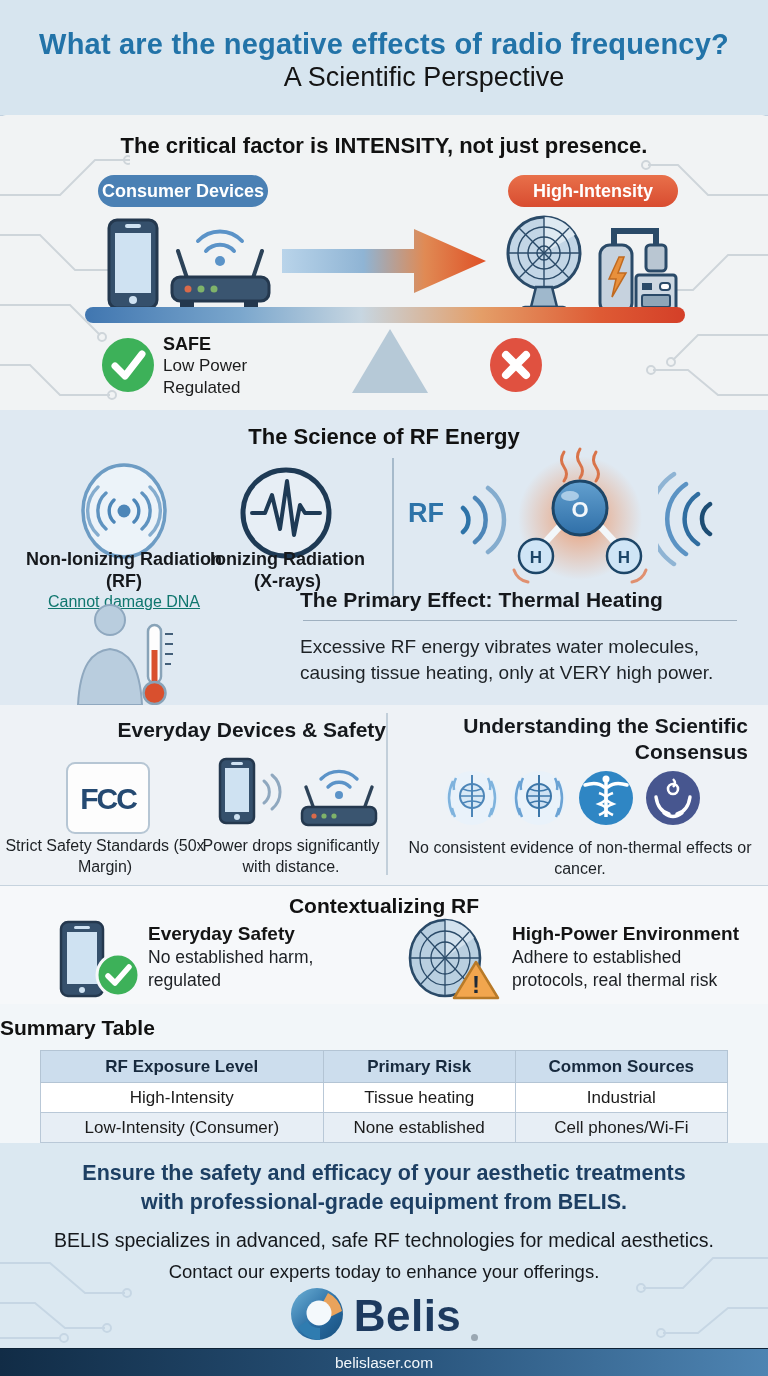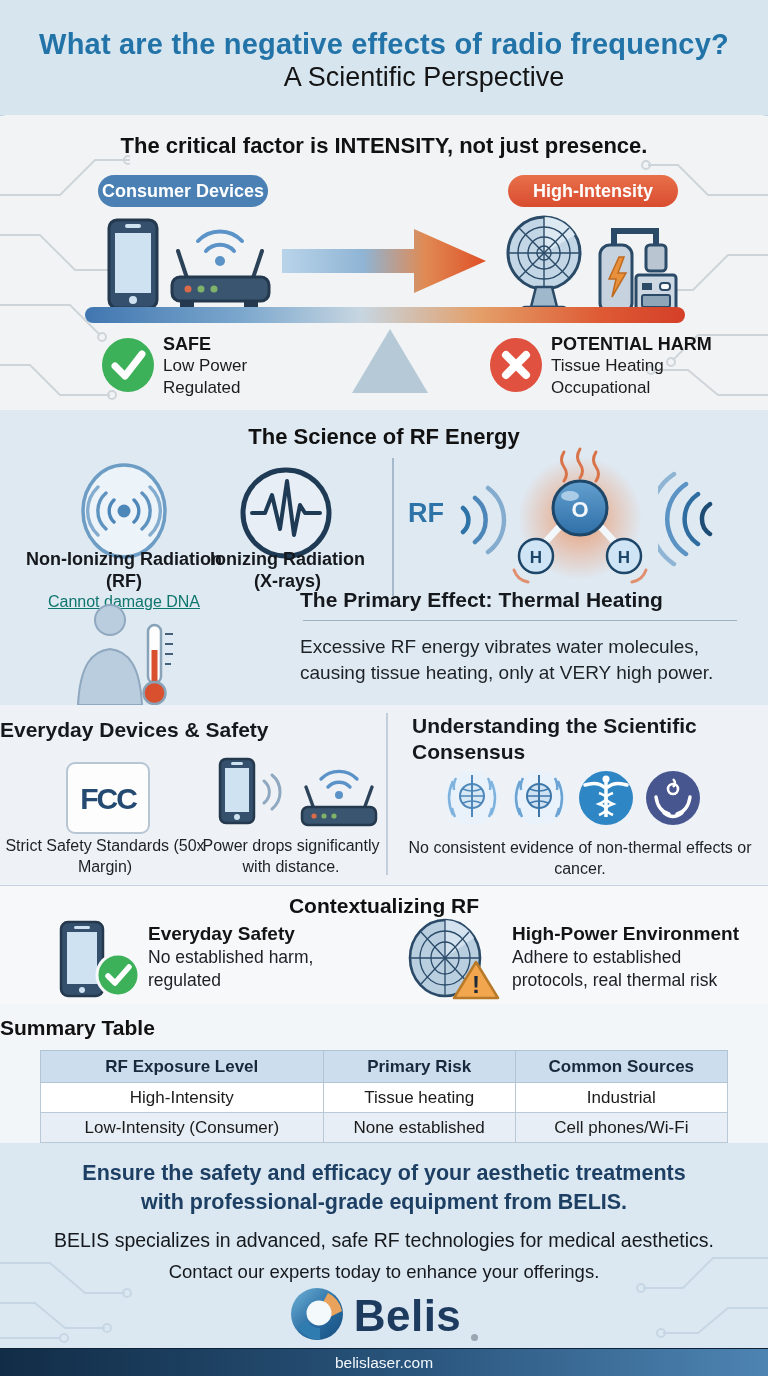--- a/index.html
+++ b/index.html
@@ -31,21 +31,21 @@
   .icon-label-title{font-size:18px;font-weight:bold;color:#15181c;line-height:22px;text-align:center;}
   .icon-label-cap{font-size:16px;color:#0f766e;line-height:20px;text-align:center;text-decoration:underline;}
   #sci-divider{left:392px;top:48px;width:2px;height:138px;background:#a6bacb;}
   #rf-label{left:408px;top:88px;font-size:27px;font-weight:bold;color:#2d73a8;}
   #thermal-h{left:300px;top:178px;width:450px;font-size:21px;font-weight:bold;color:#15181c;}
   #thermal-hr{left:303px;top:210px;width:434px;height:1px;background:#9fb0c0;}
   #thermal-body{left:300px;top:224px;width:444px;font-size:19px;color:#1d2226;line-height:26px;}
   
   #s3{top:705px;left:0;width:768px;height:180px;background:#eef2f6;border-bottom:1px solid #c6d3de;}
   #s3-divider{left:386px;top:8px;width:2px;height:162px;background:#c2cfda;}
-  #s3 .col-h{position:absolute;font-size:21px;font-weight:bold;color:#15181c;text-align:left;line-height:26px;}
+  #s3 .col-h{position:absolute;font-size:21px;font-weight:bold;color:#15181c;text-align:right;line-height:26px;}
   #fcc-box{left:66px;top:57px;width:80px;height:68px;background:#fdfdfd;border:2px solid #b6c6d4;border-radius:9px;}
   .small-cap{position:absolute;font-size:16px;color:#1d2125;line-height:21px;text-align:center;}
   
   #s4{top:886px;left:0;width:768px;height:118px;background:#f6f8fa;border-bottom:1px solid #c6d3de;}
   #s4 h2{margin:0;position:absolute;top:8px;left:0;width:768px;text-align:center;font-size:21px;color:#111;}
   .ctx-title{font-size:19px;font-weight:bold;color:#141414;line-height:24px;}
   .ctx-line{font-size:17.5px;color:#1c1f23;line-height:23px;}
   
   #s5{top:1004px;left:0;width:768px;height:139px;background:#f2f6f9;}
   #s5 h2{margin:0;position:absolute;top:12px;left:0;width:768px;text-align:left;font-size:21px;color:#111;}
@@ -188,25 +188,20 @@
     <div class="abs" style="left:163px;top:218px">
       <div class="verdict-title">SAFE</div>
       <div class="verdict-line">Low Power</div>
       <div class="verdict-line">Regulated</div>
     </div>
 
     <svg class="abs" style="left:489px;top:222px" width="54" height="56">
       <ellipse cx="27" cy="28" rx="26" ry="27" fill="#e05140"></ellipse>
       <path d="M17,18 L37,38 M37,18 L17,38" stroke="#fff" stroke-width="8" stroke-linecap="round"></path>
     </svg>
-    <div class="abs" style="left:551px;top:218px">
-      <div class="verdict-title">POTENTIAL HARM</div>
-      <div class="verdict-line">Tissue Heating</div>
-      <div class="verdict-line">Occupational</div>
-    </div>
   </div>
 
   <div id="s2" class="abs">
     <h2>The Science of RF Energy</h2>
 
     <svg class="abs" style="left:80px;top:52px" width="88" height="98">
       <ellipse cx="44" cy="49" rx="41" ry="46" fill="#ecf3f9" stroke="#6d9cc4" stroke-width="3.5"></ellipse>
       <circle cx="44" cy="49" r="6.5" fill="#4d86b8"></circle>
       <g fill="none" stroke-linecap="round">
         <path d="M34,38 a15,15 0 0 0 0,22" stroke="#4d86b8" stroke-width="3.4"></path>

